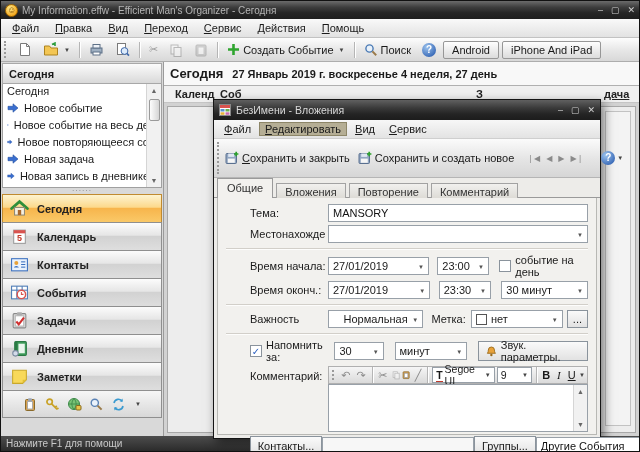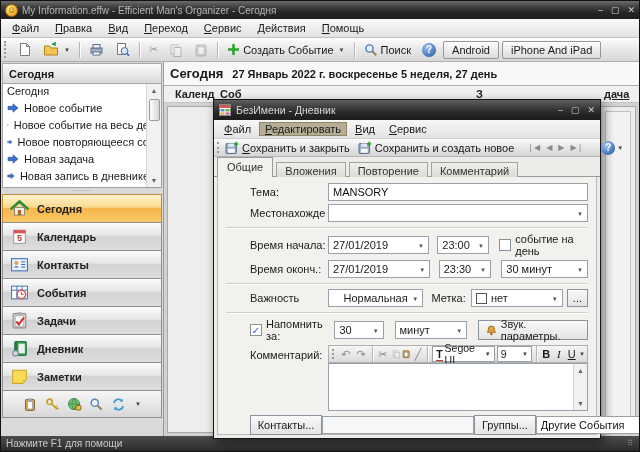--- a/index.html
+++ b/index.html
@@ -80,21 +80,21 @@
   .dialog{position:absolute;left:49px;top:37px;width:388px;height:340px;display:flex;
     flex-direction:column;background:#edece9;border:1px solid #151515;
     box-shadow:3px 4px 10px rgba(0,0,0,.5);}
   .dlg-title{height:20px;flex:none;display:flex;align-items:center;gap:5px;padding:0 5px;
     background:linear-gradient(#606060,#3a3a3a 40%,#242424 70%,#1c1c1c);color:#d8d8d8;}
   .dlg-title .t-text{flex:1;font-size:10.5px;}
   .dlg-menu{height:19px;flex:none;display:flex;align-items:center;gap:2px;padding:0 4px;
     background:linear-gradient(#f7f7f7,#e3e3e3);border-bottom:1px solid #cfcfcf;}
   .dlg-menu .mi{padding:1px 6px;}
   .mi.hl{background:#b5ae95;border:1px solid #8d8668;padding:0 5px;}
-  .dlg-toolbar{height:18px;flex:none;display:flex;align-items:center;gap:2px;padding:0 2px;
+  .dlg-toolbar{height:39px;flex:none;display:flex;align-items:center;gap:2px;padding:0 2px;
     background:linear-gradient(#fbfbfb,#e4e4e4 55%,#d6d6d6);border-bottom:1px solid #b5b5b5;}
   .dlg-toolbar .lbl-btn{display:flex;align-items:center;gap:3px;padding:1px 3px;white-space:nowrap;}
   .gray-glyph{color:#8a8a8a;font-size:8px;padding:0 2px;}
   .tabs{height:20px;flex:none;display:flex;align-items:flex-end;padding:2px 3px 0;gap:3px;
     position:relative;}
   .tabs::after{content:"";position:absolute;left:0;right:0;bottom:0;height:1px;background:#9a9a9a;}
   .tab{padding:2px 8px 0;border:1px solid #a2a2a2;border-bottom:none;position:relative;z-index:1;
     background:linear-gradient(#f1f0ee,#dddbd6);color:#333;}
   .tab.active{background:#f2f1ee;padding:3px 9px 4px;border-color:#9a9a9a;z-index:3;}
   .dlg-content{flex:1;margin:0 3px 3px;border:1px solid #b8b8b4;border-top:none;
@@ -350,21 +350,21 @@
             <path d="M3.4 13.4 v-3 h3 z" fill="#3a9ad0"></path>
           </svg>
         <span class="caret">▼</span>
       </div>
       <div class="side-fill"></div>
     </div>
 
     <div class="main">
       <div class="main-header">
         <span class="mh-title">Сегодня</span>
-        <span class="mh-date">27 Январь 2022 г. воскресенье  5 неделя, 27 день</span>
+        <span class="mh-date">27 Январь 2019 г. воскресенье  4 неделя, 27 день</span>
       </div>
       <div class="col-header">
         <span style="left:11px">Календ</span>
         <span style="left:56px">Соб</span>
         <span style="left:312px">З</span>
         <span style="left:440px;text-decoration:underline">дача</span>
       </div>
       <div class="workspace">
         <div class="inner"></div>
       </div>
@@ -372,21 +372,21 @@
       <div class="dialog">
         <div class="dlg-title">
           <svg width="12" height="12" viewBox="0 0 12 12">
               <rect x="0.5" y="0.5" width="11" height="11" fill="#fff" stroke="#888"></rect>
               <rect x="1" y="1" width="10" height="3" fill="#d9534f"></rect>
               <rect x="1.5" y="5" width="4" height="2.5" fill="#5a8fd0"></rect>
               <rect x="6.5" y="5" width="4" height="2.5" fill="#6ab04c"></rect>
               <rect x="1.5" y="8.3" width="4" height="2.5" fill="#e8b23a"></rect>
               <rect x="6.5" y="8.3" width="4" height="2.5" fill="#c86ab0"></rect>
             </svg>
-          <span class="t-text">БезИмени - Дневник</span>
+          <span class="t-text">БезИмени - Вложения</span>
           <div class="winbtns">
             <span>–</span>
             <span>▢</span>
             <span>✕</span>
           </div>
         </div>
 
         <div class="dlg-menu">
           <span class="mi ak">Файл</span>
           <span class="mi ak hl">Редактировать</span>

